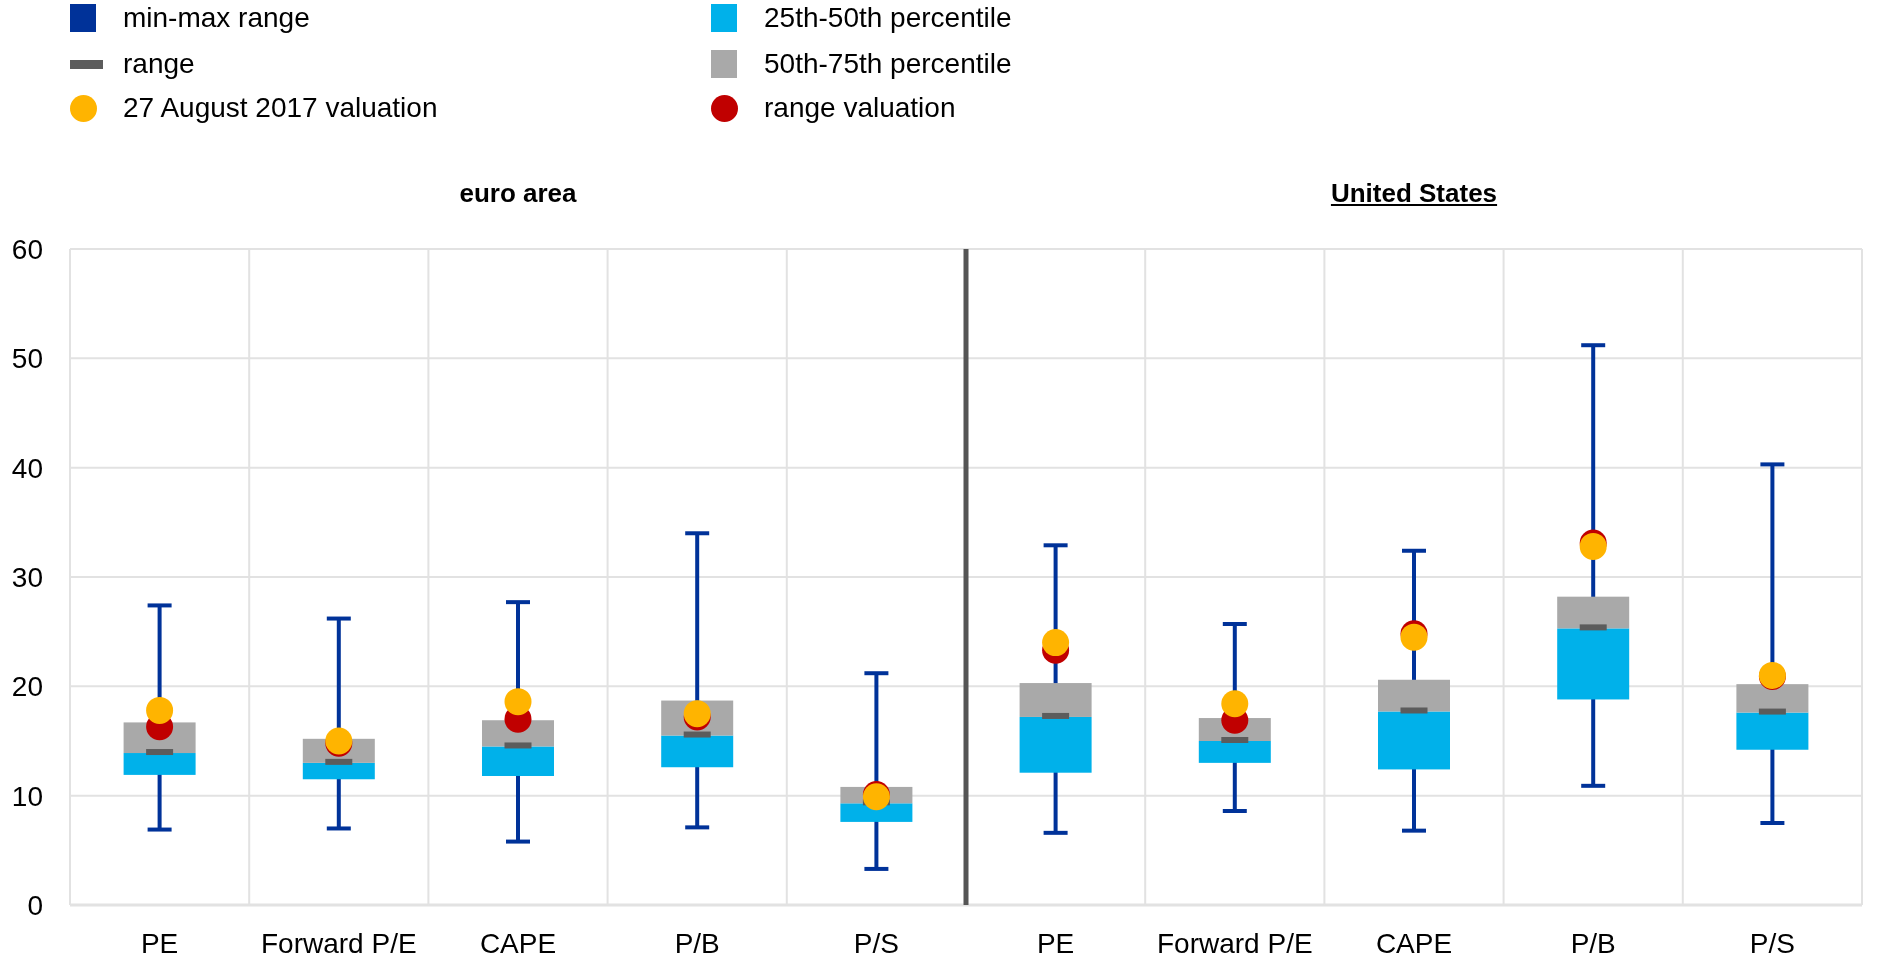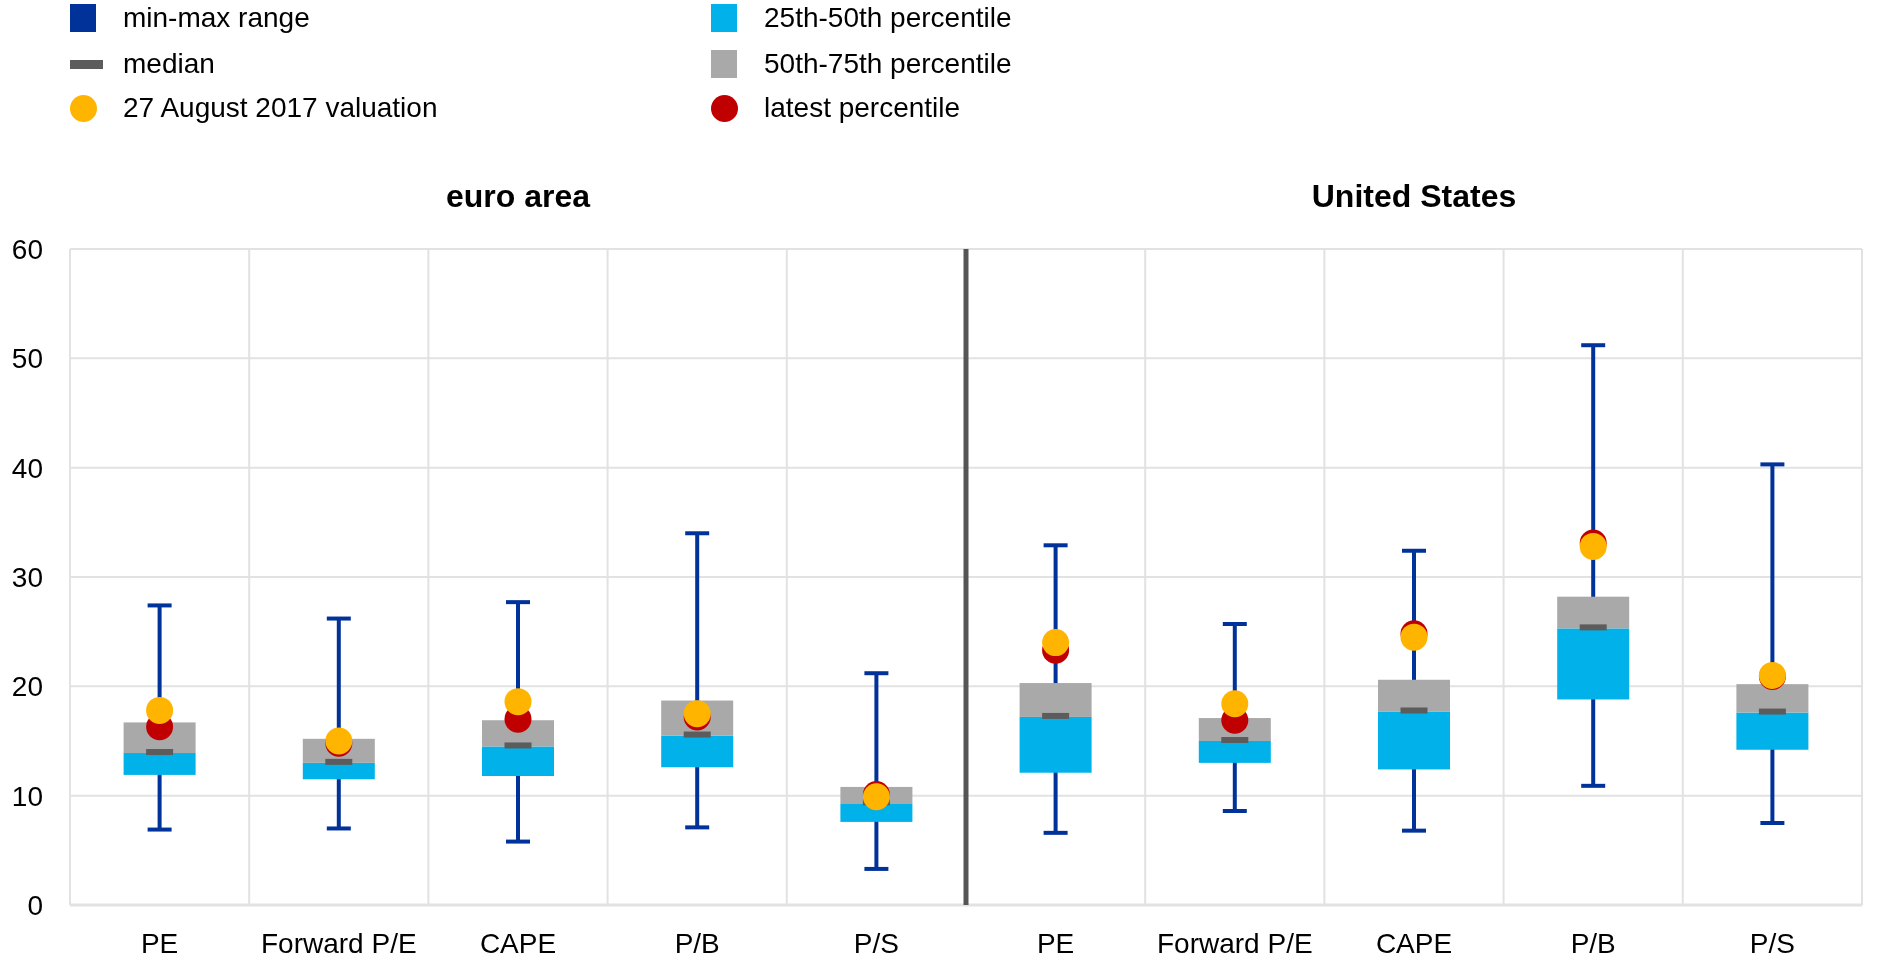--- a/index.html
+++ b/index.html
@@ -4,56 +4,56 @@
 <style>
   html, body { margin: 0; padding: 0; background: #ffffff; }
   body { width: 1890px; height: 974px; overflow: hidden; position: relative;
          font-family: "Liberation Sans", sans-serif; color: #000; }
   .legend-item { position: absolute; height: 40px; display: flex; align-items: center; }
   .legend-swatch { position: absolute; }
   .legend-label { position: absolute; left: 53px; font-size: 28px; white-space: nowrap; line-height: 40px; top: 0; }
   .sw-square { width: 26px; height: 28px; left: 0; top: 6px; }
   .sw-dash { width: 33px; height: 9px; left: 0; top: 16px; }
   .sw-dot { width: 27px; height: 27px; left: 0; top: 7px; border-radius: 50%; }
-  .panel-title { position: absolute; top: 178px; font-size: 32px; font-weight: bold; transform: translateX(-50%); white-space: nowrap; }
+  .panel-title { position: absolute; top: 178px; font-size: 26px; font-weight: bold; transform: translateX(-50%); white-space: nowrap; }
   svg#chart { position: absolute; left: 0; top: 0; }
   svg text { font-family: "Liberation Sans", sans-serif; }
 </style>
 </head>
 <body>
 
 <div>
   <div class="legend-item" style="left:70px; top:-2px;">
     <span class="legend-swatch sw-square" style="background:#003299"></span>
     <span class="legend-label">min-max range</span>
   </div>
   <div class="legend-item" style="left:70px; top:44px;">
     <span class="legend-swatch sw-dash" style="background:#5C5C5C"></span>
-    <span class="legend-label">median</span>
+    <span class="legend-label">range</span>
   </div>
   <div class="legend-item" style="left:70px; top:88px;">
     <span class="legend-swatch sw-dot" style="background:#FFB400"></span>
     <span class="legend-label">27 August 2017 valuation</span>
   </div>
   <div class="legend-item" style="left:711px; top:-2px;">
     <span class="legend-swatch sw-square" style="background:#00B1EA"></span>
     <span class="legend-label">25th-50th percentile</span>
   </div>
   <div class="legend-item" style="left:711px; top:44px;">
     <span class="legend-swatch sw-square" style="background:#A9A9A9"></span>
     <span class="legend-label">50th-75th percentile</span>
   </div>
   <div class="legend-item" style="left:711px; top:88px;">
     <span class="legend-swatch sw-dot" style="background:#C00000"></span>
-    <span class="legend-label">latest percentile</span>
+    <span class="legend-label">range valuation</span>
   </div>
 </div>
 
 <div class="panel-title" style="left:518px;">euro area</div>
-<div class="panel-title" style="left:1414px;">United States</div>
+<div class="panel-title" style="left:1414px;text-decoration:underline;">United States</div>
 
 <svg id="chart" width="1890" height="974" xmlns="http://www.w3.org/2000/svg">
   <g id="grid-layer">
       <line x1="70" x2="1862" y1="905" y2="905" stroke="#E2E2E2" stroke-width="3"></line>
       <line x1="70" x2="1862" y1="795.6666666666666" y2="795.6666666666666" stroke="#E2E2E2" stroke-width="2"></line>
       <line x1="70" x2="1862" y1="686.3333333333334" y2="686.3333333333334" stroke="#E2E2E2" stroke-width="2"></line>
       <line x1="70" x2="1862" y1="577" y2="577" stroke="#E2E2E2" stroke-width="2"></line>
       <line x1="70" x2="1862" y1="467.6666666666667" y2="467.6666666666667" stroke="#E2E2E2" stroke-width="2"></line>
       <line x1="70" x2="1862" y1="358.33333333333326" y2="358.33333333333326" stroke="#E2E2E2" stroke-width="2"></line>
       <line x1="70" x2="1862" y1="249" y2="249" stroke="#E2E2E2" stroke-width="2"></line>

